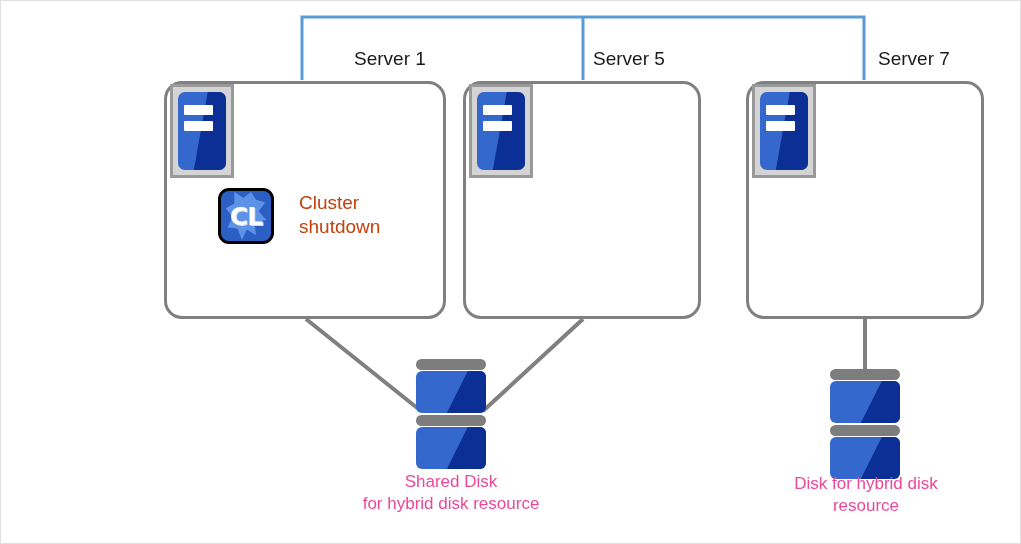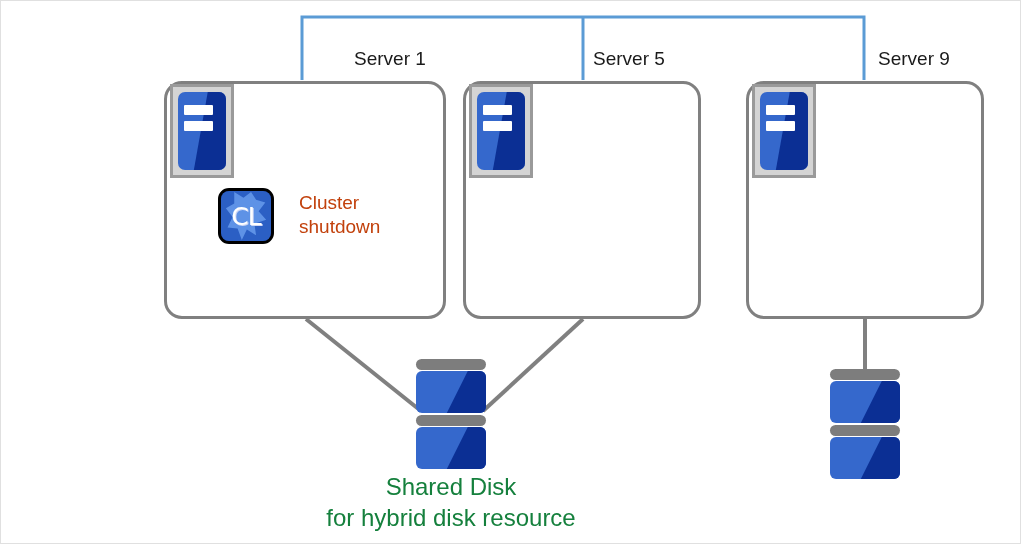--- a/index.html
+++ b/index.html
@@ -121,21 +121,21 @@
                        40% 100%, 30% 76%, 6% 74%, 18% 52%, 2% 34%, 22% 24%);
   }
   .cl-icon .cl-text {
     position: absolute;
     inset: 0;
     display: flex;
     align-items: center;
     justify-content: center;
     color: #ffffff;
     font-family: "DejaVu Sans", sans-serif;
-    font-weight: normal;
+    font-weight: bold;
     font-size: 25px;
     letter-spacing: -1px;
     text-shadow: 1px 1px 0 #cfd8f5;
     line-height: 1;
   }
 
   
   .cl-caption {
     position: absolute;
     font-size: 19px;
@@ -168,22 +168,22 @@
     position: absolute;
     inset: 0;
     background: #0b2f94;
     clip-path: polygon(74% 0%, 100% 0%, 100% 100%, 44% 100%);
   }
   .disk-gap { height: 2px; }
 
   
   .disk-caption {
     position: absolute;
-    font-size: 24px;
-    color: #15803d;
+    font-size: 17px;
+    color: #ec4899;
     text-align: center;
     line-height: 1.3;
     white-space: pre-line;
   }
 </style>
 </head>
 <body>
 
 <div id="canvas">
 
@@ -234,21 +234,21 @@
     <div class="server-box" style="left:462px; top:80px; width:238px; height:238px;"></div>
 
     <div class="server-icon" style="left:468px; top:83px;">
       <div class="server-icon-inner">
         <div class="server-icon-shade"></div>
         <div class="server-bar b1"></div>
         <div class="server-bar b2"></div>
       </div>
     </div>
 
-    <div class="server-label" style="left:877px; top:48px;">Server 9</div>
+    <div class="server-label" style="left:877px; top:48px;">Server 7</div>
 
     <div class="server-box" style="left:745px; top:80px; width:238px; height:238px;"></div>
 
     <div class="server-icon" style="left:751px; top:83px;">
       <div class="server-icon-inner">
         <div class="server-icon-shade"></div>
         <div class="server-bar b1"></div>
         <div class="server-bar b2"></div>
       </div>
     </div>
@@ -271,15 +271,17 @@
       <div class="disk-platter-bar"></div>
       <div class="disk-body">
         <div class="disk-shade"></div>
       </div>
       <div class="disk-gap"></div>
       <div class="disk-platter-bar"></div>
       <div class="disk-body">
         <div class="disk-shade"></div>
       </div>
     </div>
+    <div class="disk-caption" style="left:740px; top:472px; width:250px;">Disk for hybrid disk
+resource</div>
 
   </div>
 </div>
 
 </body></html>

